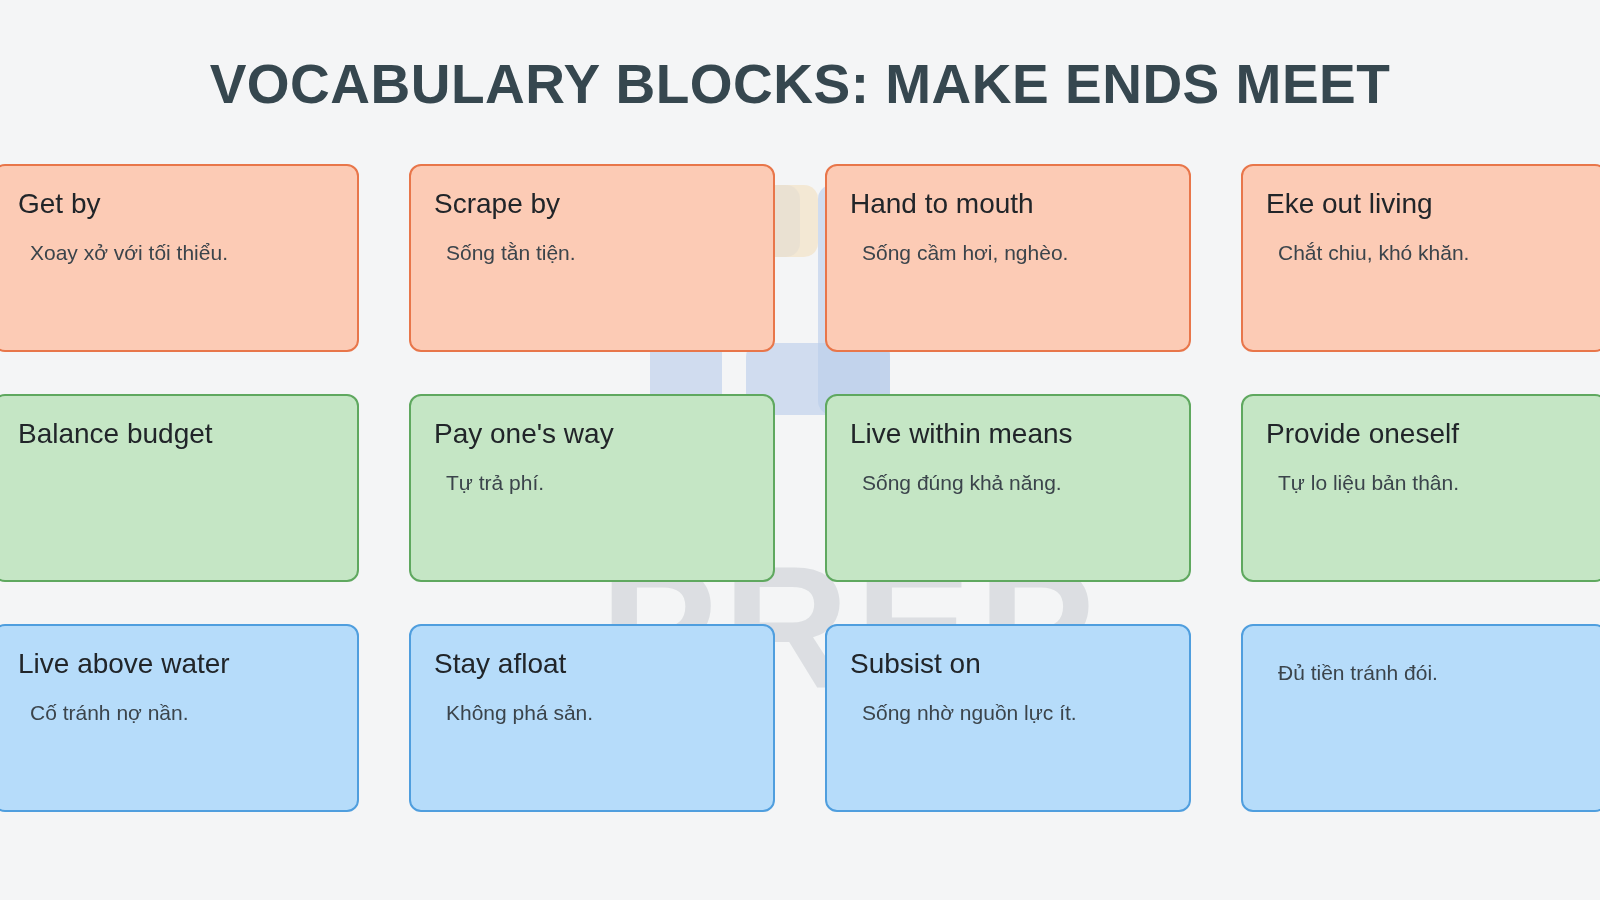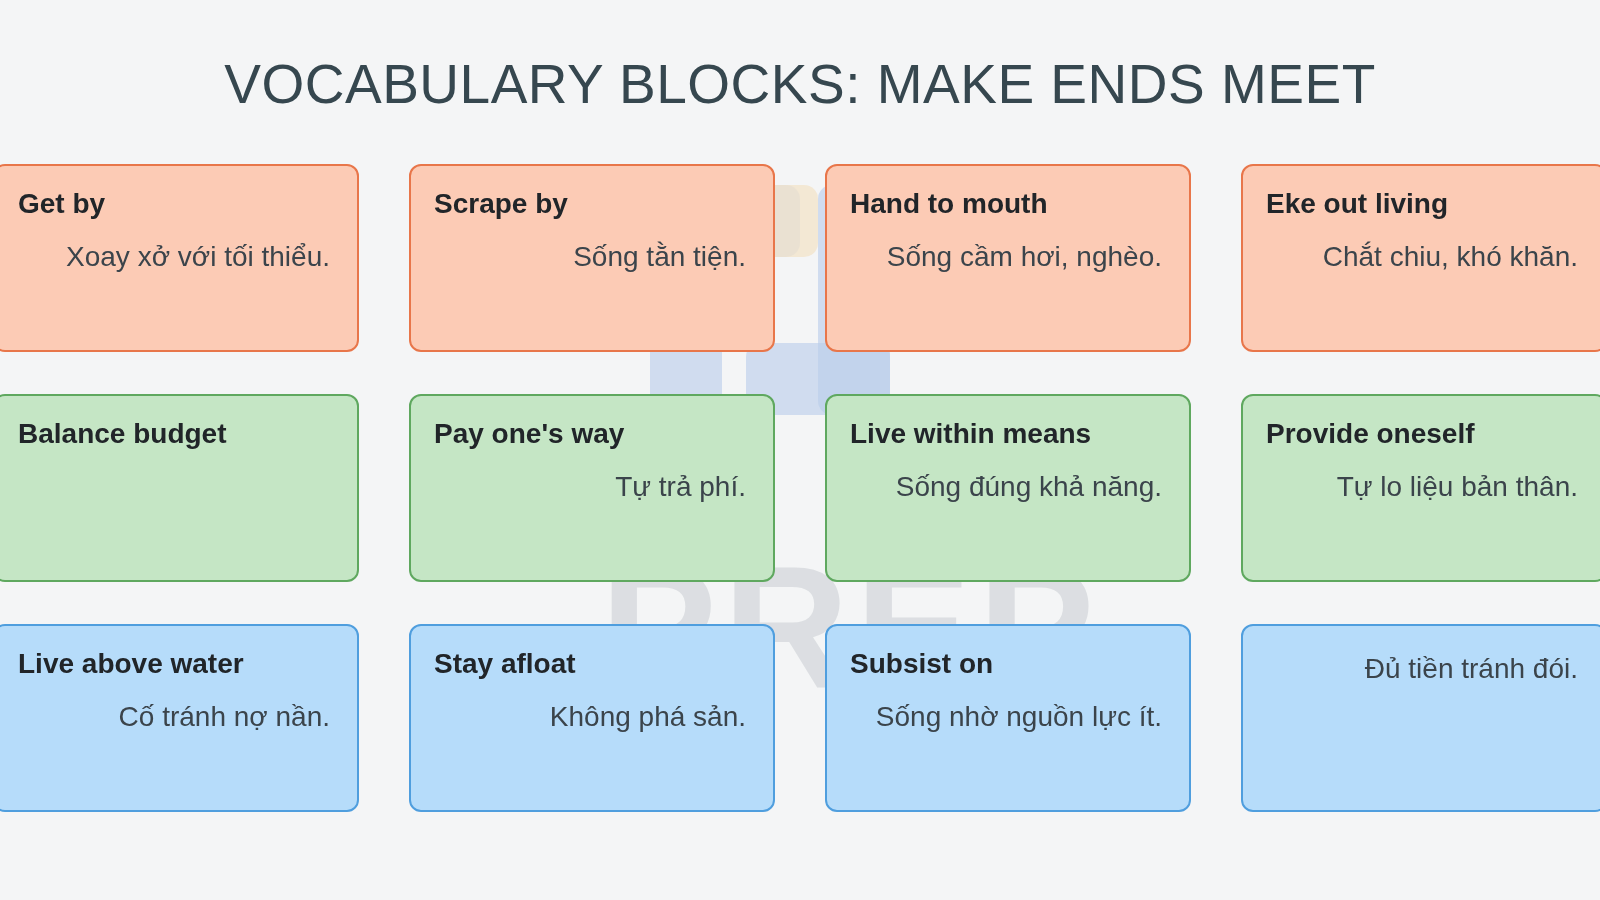--- a/index.html
+++ b/index.html
@@ -68,21 +68,21 @@
   }
 
   
   #page-title {
     position: absolute;
     left: 0;
     top: 52px;
     width: 1600px;
     text-align: center;
     font-size: 55px;
-    font-weight: 400;
+    font-weight: 700;
     color: #36474f;
     letter-spacing: 0.5px;
     z-index: 3;
     font-family: "Liberation Sans", sans-serif;
   }
 
   
   #card-grid {
     position: absolute;
     left: -7px;
@@ -99,34 +99,33 @@
     box-sizing: border-box;
     height: 188px;
     border-radius: 12px;
     border-width: 2px;
     border-style: solid;
     padding: 22px 23px 0 23px;
     overflow: hidden;
   }
   .card-term {
     font-size: 28px;
-    font-weight: 700;
+    font-weight: 400;
     color: #212529;
     line-height: 1.15;
     margin: 0 0 20px 0;
     white-space: nowrap;
   }
   .card-meaning {
-    font-size: 28px;
+    font-size: 21px;
     font-weight: 400;
     color: #3b444b;
     line-height: 1.2;
-    margin: 4px;
+    margin: 12px;
     white-space: nowrap;
-    text-align: right;
   }
 
   .theme-peach { background: #fccbb5; border-color: #e8764a; }
   .theme-green { background: #c5e6c5; border-color: #5fa85f; }
   .theme-blue  { background: #b6dcfa; border-color: #4f9ede; }
 
   
   #bottom-strip {
     position: absolute;
     left: 0;

